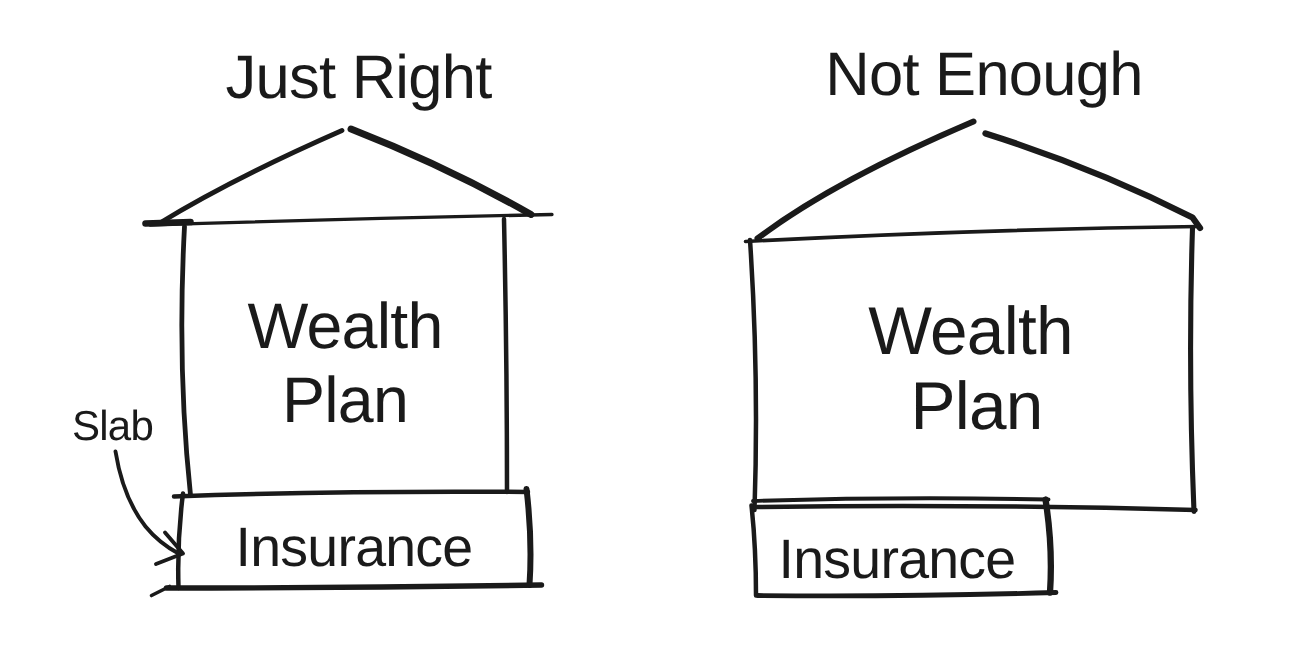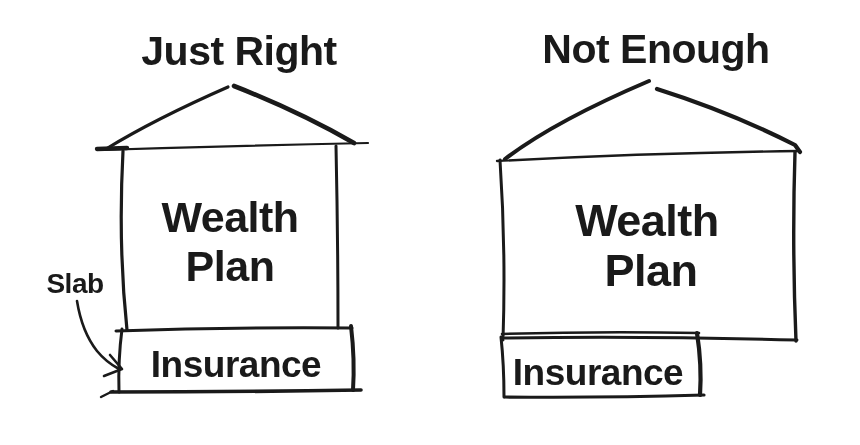--- a/index.html
+++ b/index.html
@@ -6,21 +6,20 @@
     margin: 0;
     padding: 0;
     background: #ffffff;
   }
   .canvas {
     position: relative;
     width: 860px;
     height: 445px;
     background: #ffffff;
     overflow: hidden;
-    font-weight: bold;
   }
   svg { display: block; }
   .ink {
     fill: none;
     stroke: #1a1a1a;
     stroke-linecap: round;
     stroke-linejoin: round;
   }
   .t {
     font-family: "Liberation Sans", "DejaVu Sans", sans-serif;

